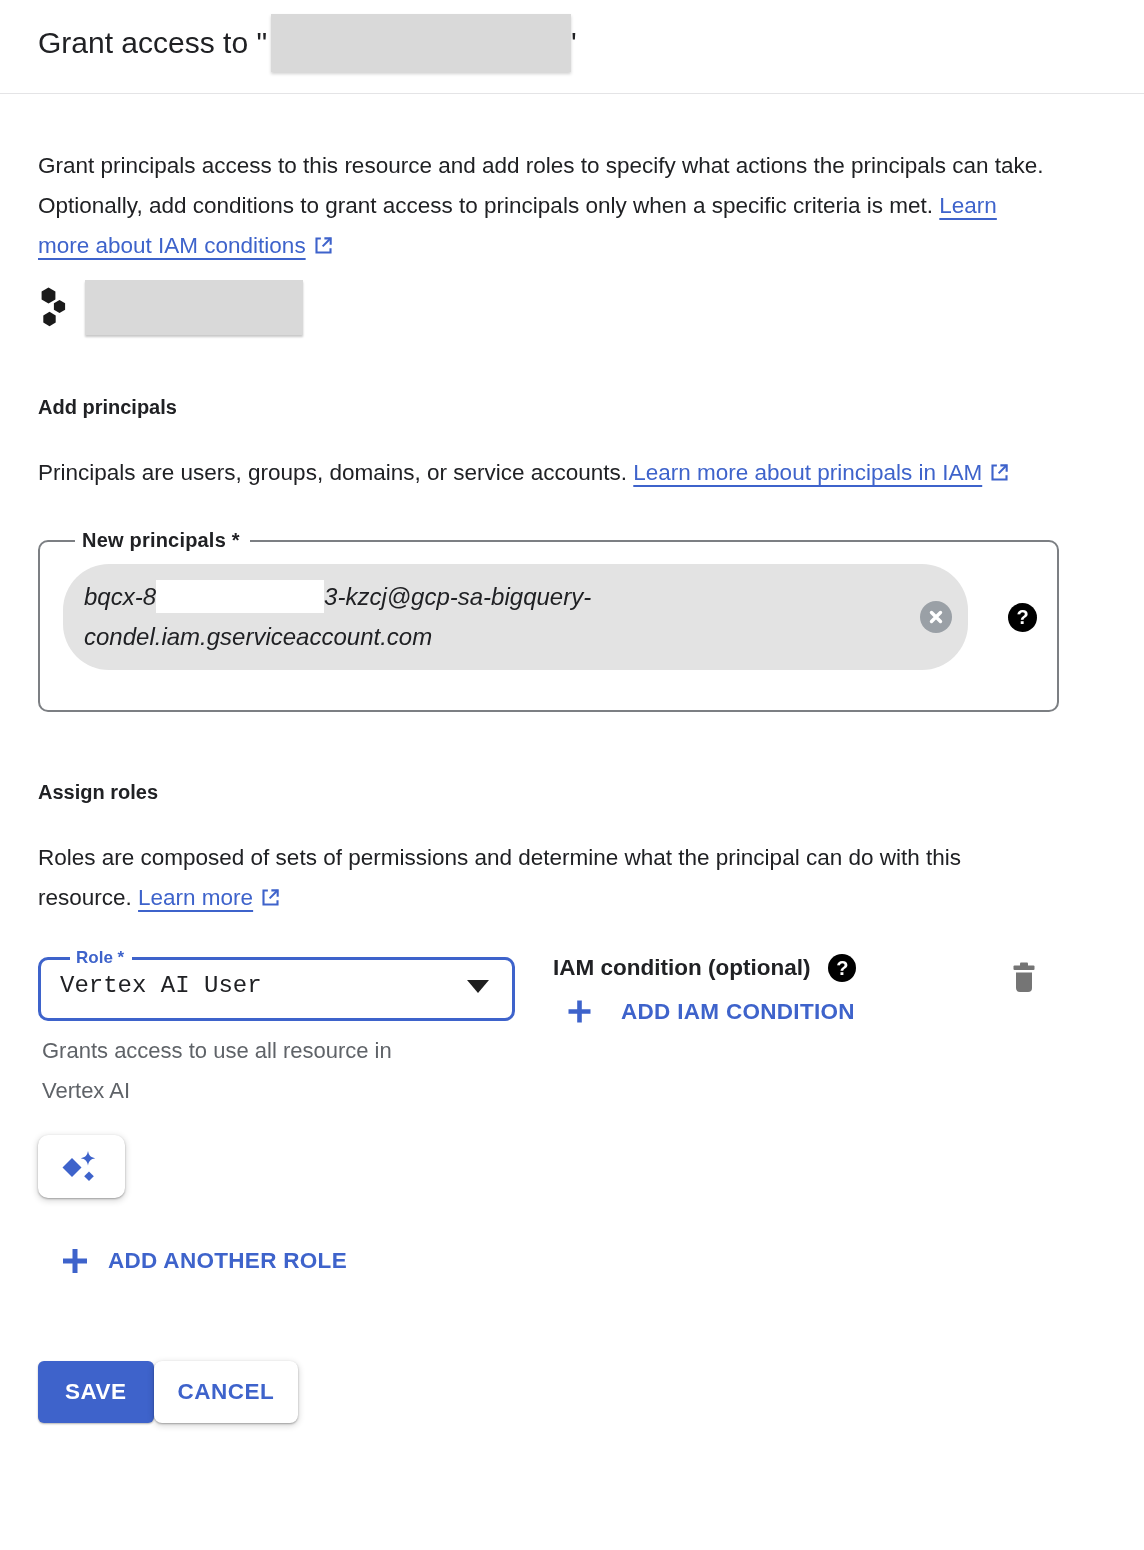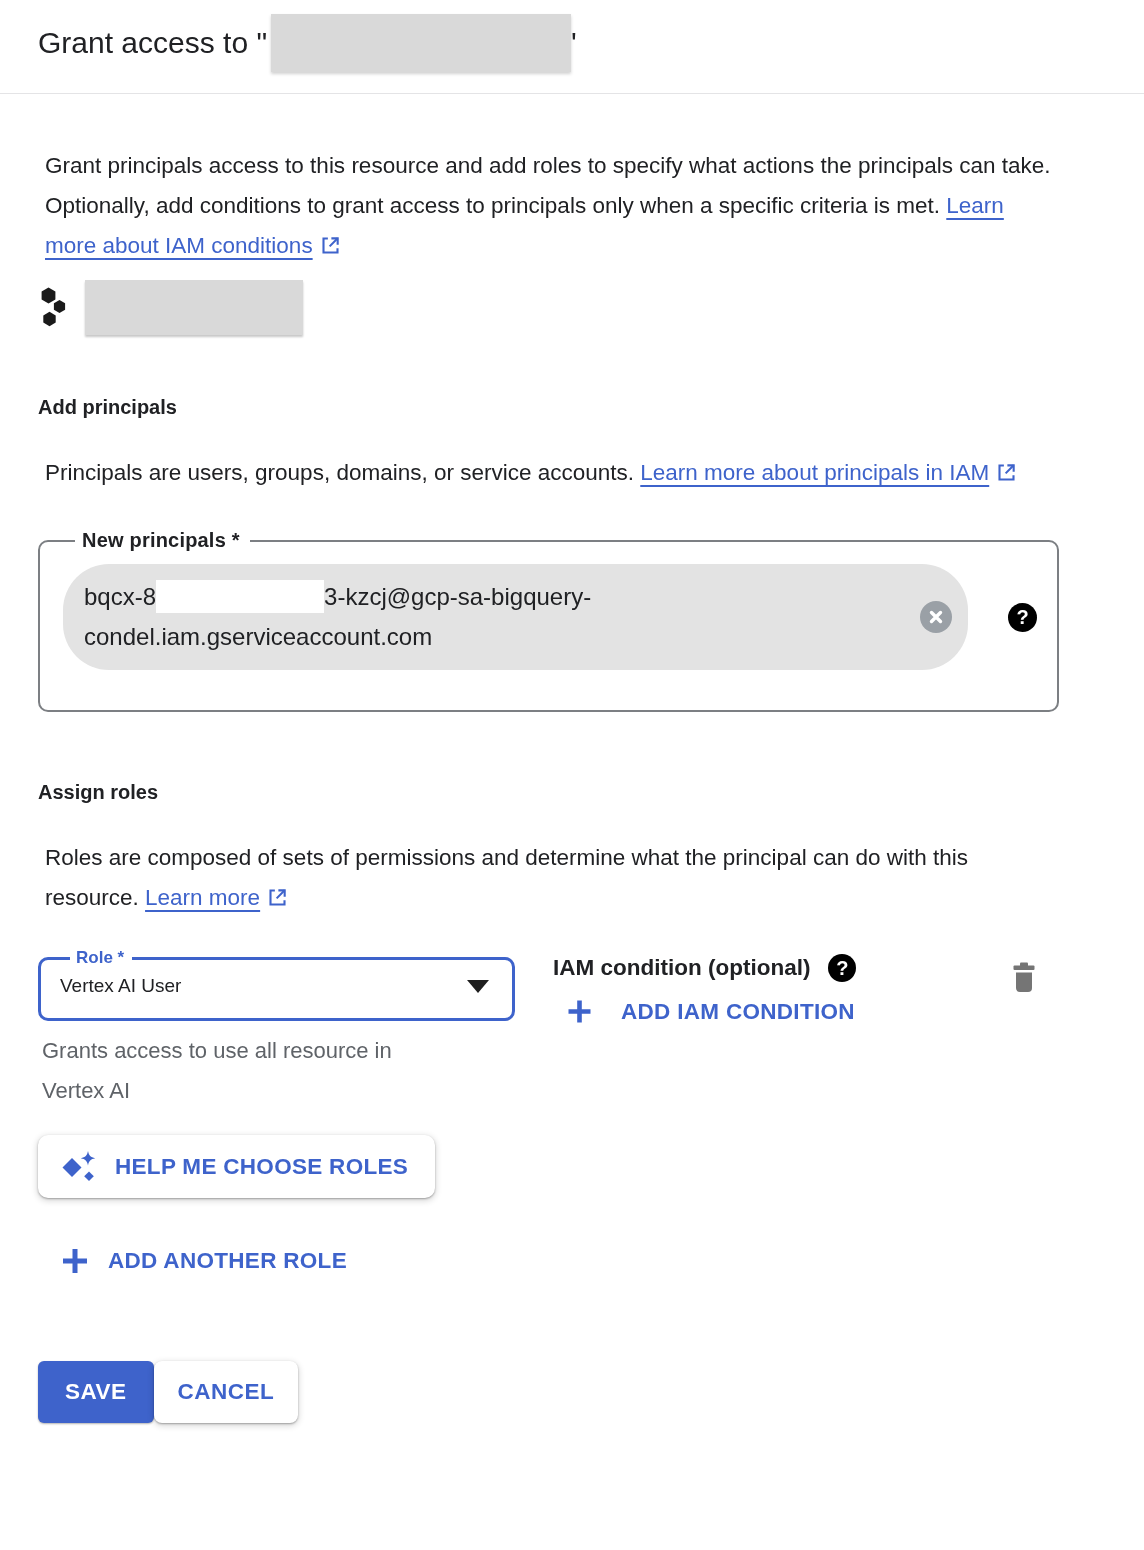--- a/index.html
+++ b/index.html
@@ -20,21 +20,21 @@
     height:94px;border-bottom:1px solid #e4e4e6;
     display:flex;align-items:center;padding:0 38px 8px;
   }
   .page-title{font-size:30px;font-weight:400;display:flex;align-items:center;}
   .redact-title{
     display:inline-block;width:300px;height:58px;background:var(--redact);
     box-shadow:0 2px 3px rgba(0,0,0,0.18);margin-left:4px;
   }
   
   .content{padding:0 84px 0 38px;}
-  .body-text{font-size:22.5px;line-height:40px;margin:7px;max-width:1012px;}
+  .body-text{font-size:22.5px;line-height:40px;margin:0;max-width:1012px;}
   a.link{color:var(--blue);text-decoration:underline;text-decoration-thickness:2px;text-underline-offset:5px;}
   .ext-icon{margin-left:7px;vertical-align:-3px;}
   .intro{margin-top:52px;}
   
   .resource-heading{font-size:25px;font-weight:700;margin:48px 0 0;line-height:30px;}
   .resource-row{margin-top:14px;display:flex;align-items:center;}
   .hex-icon{flex:none;margin-left:2px;}
   .redact-resource{
     width:218px;height:55px;background:var(--redact);margin-left:18px;
     box-shadow:0 2px 2px rgba(0,0,0,0.22);
@@ -47,21 +47,21 @@
   fieldset.principals{
     margin:36px 0 0;width:992px;border:2px solid #7c7f83;border-radius:10px;
     padding:12px 20px 40px 23px;
   }
   fieldset.principals legend{
     font-size:20px;font-weight:700;padding:0 10px 0 7px;margin-left:12px;letter-spacing:0.2px;
   }
   .principals-row{display:flex;align-items:center;}
   .chip{
     background:var(--chip);border-radius:46px;width:905px;flex:none;
-    padding:13px 16px 13px 21px;display:flex;align-items:center;
+    padding:13px 16px 13px 21px;display:flex;align-items:center;font-style:italic;
   }
   .chip-lines{flex:1;font-size:24px;line-height:40px;}
   .redact-chip{display:inline-block;width:168px;height:33px;background:#fff;vertical-align:-8px;}
   .chip-close{
     flex:none;width:32px;height:32px;border-radius:50%;background:#9aa0a6;border:none;
     display:flex;align-items:center;justify-content:center;padding:0;margin-left:8px;cursor:pointer;
   }
   .help-circle{
     flex:none;width:29px;height:29px;border-radius:50%;background:#000;color:#fff;
     font-size:20px;font-weight:700;display:flex;align-items:center;justify-content:center;
@@ -72,21 +72,21 @@
   .role-row{margin-top:30px;display:flex;align-items:flex-start;}
   .role-col{width:477px;flex:none;}
   fieldset.role{
     margin:0;width:477px;border:3px solid var(--blue);border-radius:10px;
     padding:2px 17px 16px 19px;
   }
   fieldset.role legend{
     color:var(--blue);font-size:17px;font-weight:700;padding:0 8px 0 6px;margin-left:10px;
   }
   .role-value-row{display:flex;align-items:center;justify-content:space-between;cursor:pointer;}
-  .role-value{font-size:19px;line-height:32px;}
+  .role-value{font-size:24px;line-height:32px;font-family:Liberation Mono, monospace;}
   .dd-arrow{
     width:0;height:0;border-left:11px solid transparent;border-right:11px solid transparent;
     border-top:13px solid #1f1f1f;margin-right:6px;
   }
   .role-helper{margin-top:10px;margin-left:4px;font-size:22px;line-height:40px;color:var(--gray-text);max-width:400px;}
   .iam-col{margin-left:38px;padding-top:6px;}
   .iam-label-row{display:flex;align-items:center;font-size:22.5px;font-weight:700;}
   .iam-label-row .help-circle{margin-left:18px;}
   .add-iam{
     margin-top:16px;margin-left:13px;display:flex;align-items:center;gap:28px;
@@ -235,21 +235,20 @@
   </div>
 
   <button class="help-roles-btn raised">
     <svg width="36" height="36" viewBox="0 0 36 36">
       <g fill="#3e63cb">
         <path d="M10 9 L19.5 18.5 L10 28 L0.5 18.5 Z"></path>
         <path d="M26 2 C26.9 6.6 28.6 8.3 33.2 9.2 C28.6 10.1 26.9 11.8 26 16.4 C25.1 11.8 23.4 10.1 18.8 9.2 C23.4 8.3 25.1 6.6 26 2 Z"></path>
         <path d="M27 22.5 L31.8 27.3 L27 32.1 L22.2 27.3 Z"></path>
       </g>
     </svg>
-    <span>HELP ME CHOOSE ROLES</span>
   </button>
 
   <button class="add-role">
     <svg width="30" height="30" viewBox="0 0 30 30">
         <path d="M15 3 v24 M3 15 h24" stroke="#3e63cb" stroke-width="5"></path>
       </svg>
     <span>ADD ANOTHER ROLE</span>
   </button>
 
   

